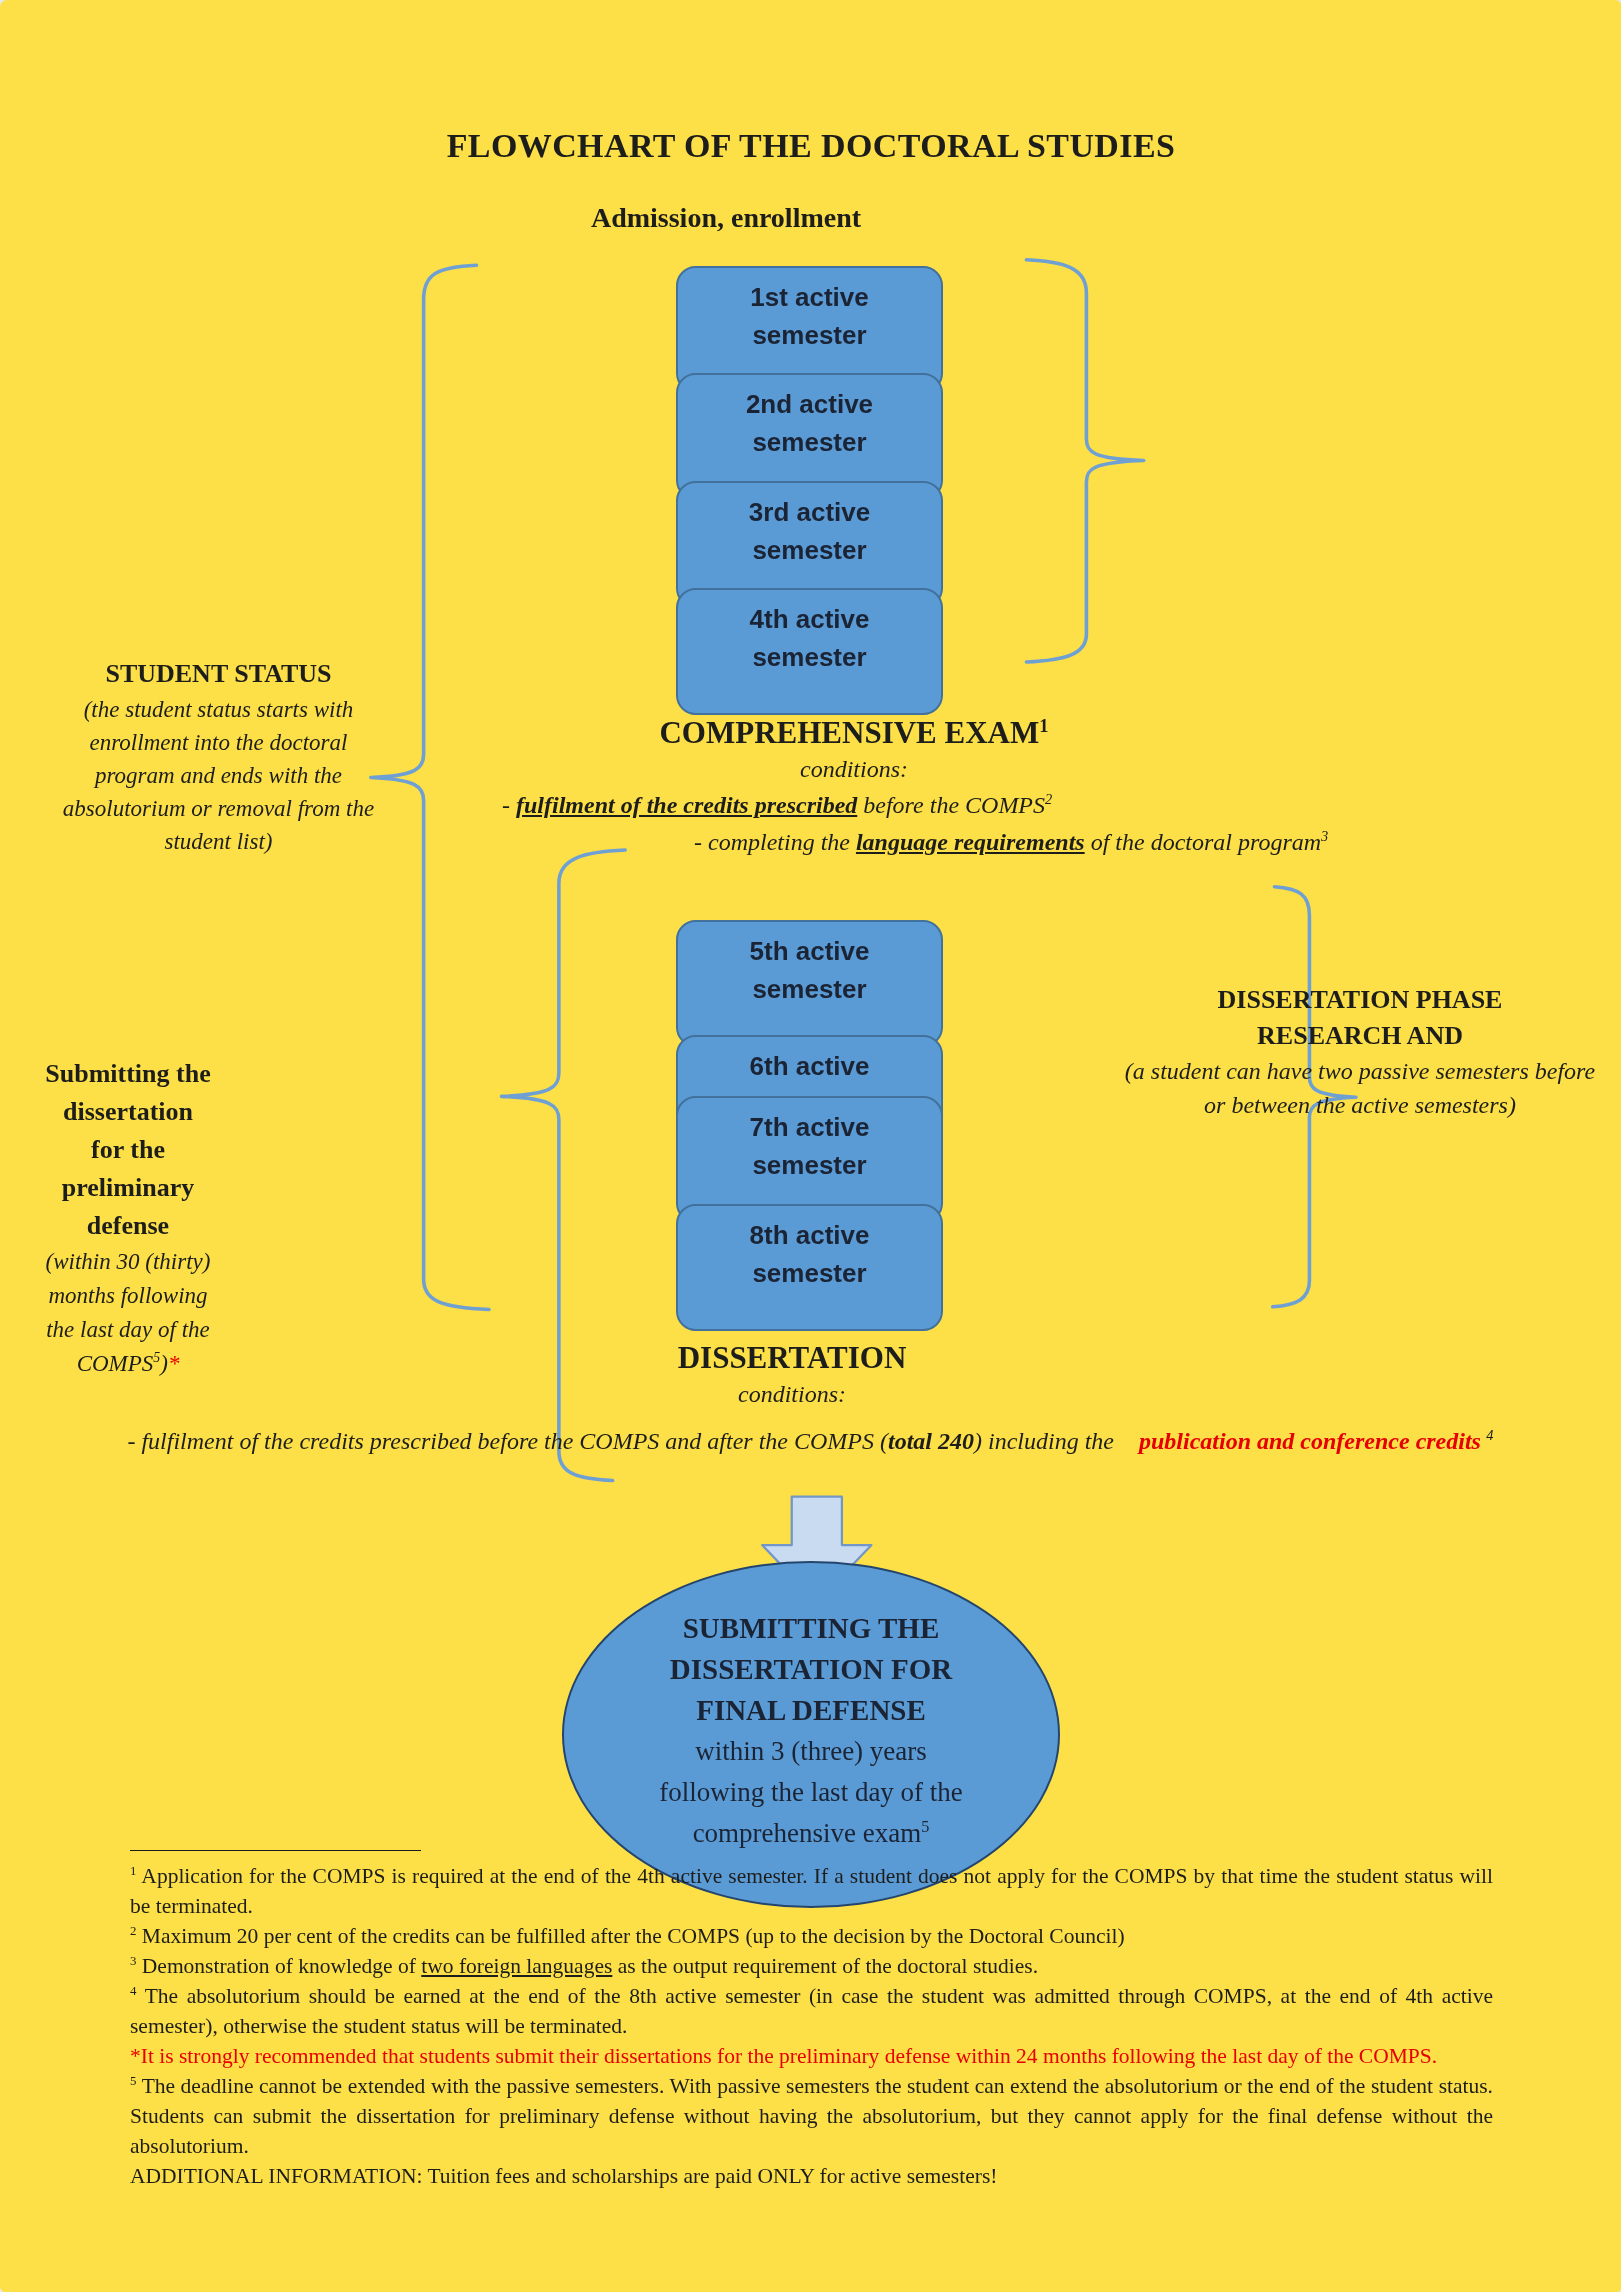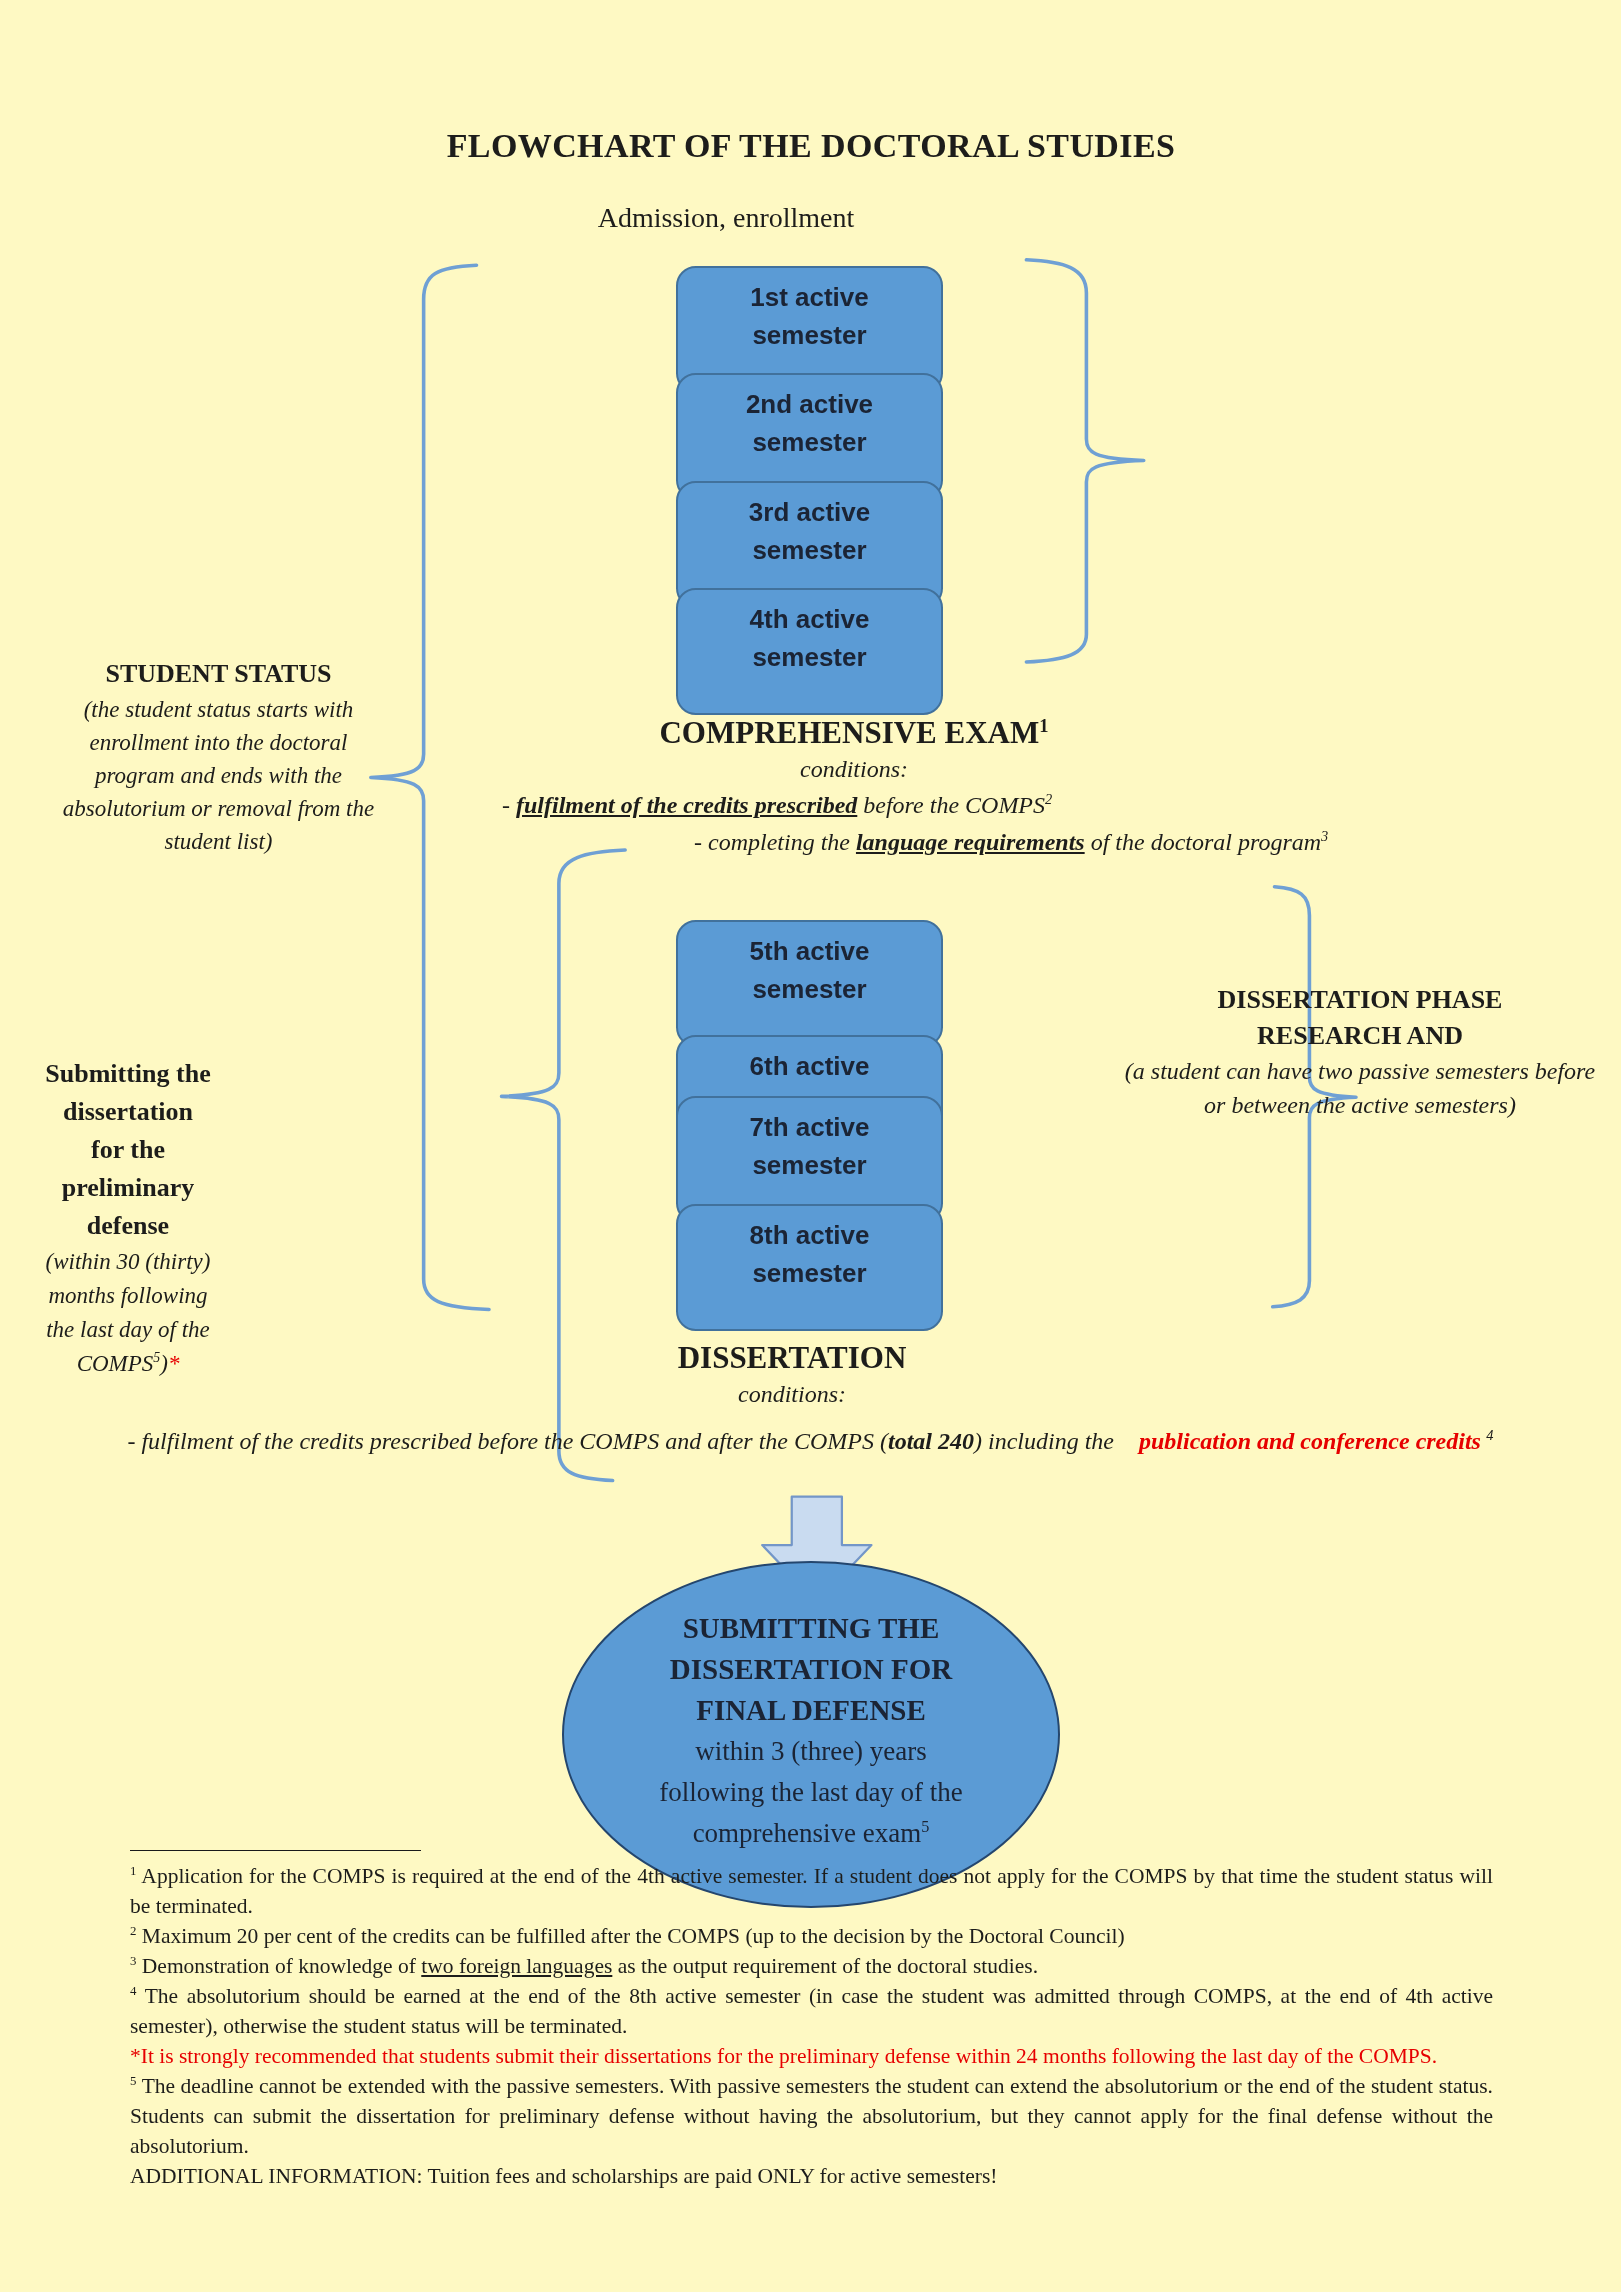--- a/index.html
+++ b/index.html
@@ -1,28 +1,29 @@
 <!DOCTYPE html>
 <html style="--box-fill: #5b9bd5; --box-border: #41719c; --dark-text: #1b2435; --brace-color: #6fa0d4; --arrow-fill: #c9dbf0; --arrow-border: #7396c8; --ellipse-border: #24466e; --red: #e60000; --text: #1d1d1b;font-size:14.3px"><head>
 <meta charset="utf-8">
 <style>
   html,body{margin:0;padding:0;background:#e8e8e8;}
   #page{
-    position:relative;width:1622px;height:2293px;background:#fef9c3;
+    position:relative;width:1622px;height:2293px;background:#fde047;
     font-family:"Liberation Serif",serif;color:var(--text,#1d1d1b);
     overflow:hidden;
+    border-radius:7px;
   }
   .abs{position:absolute;}
   .center{text-align:center;}
   .nowrap{white-space:nowrap;}
   sup{font-size:0.60em;line-height:0;vertical-align:super;}
 
   
   .doc-title{top:127px;left:0;width:1622px;font-size:34px;font-weight:bold;letter-spacing:0.4px;}
-  .admission{top:202px;left:0;width:1452px;font-size:28px;font-weight:normal;}
+  .admission{top:202px;left:0;width:1452px;font-size:28px;font-weight:bold;}
 
   
   .sem{
     left:676px;width:267px;height:127px;box-sizing:border-box;
     background:var(--box-fill,#5b9bd5);
     border:2.7px solid var(--box-border,#41719c);
     border-radius:19.7px;
     font-family:"Liberation Sans",sans-serif;
     font-weight:bold;font-size:26px;line-height:38px;
     color:var(--dark-text,#1b2435);

